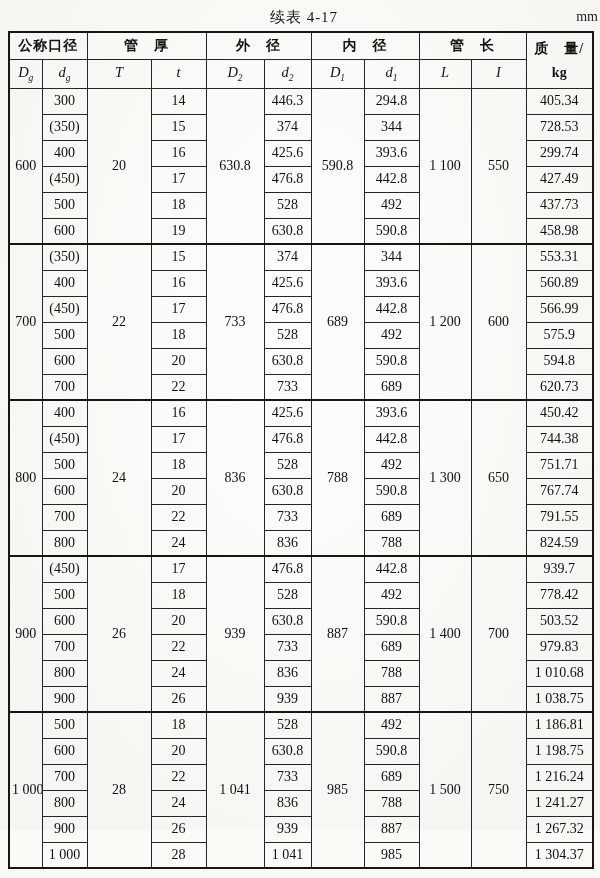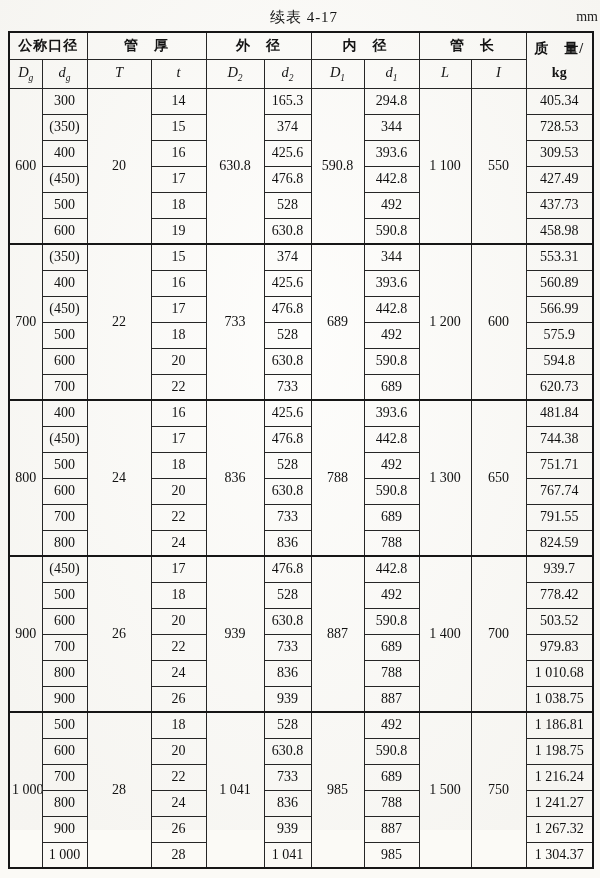--- a/index.html
+++ b/index.html
@@ -125,40 +125,40 @@
         <th class="sym"><i>I</i><sub></sub></th>
       </tr>
     </thead>
     <tbody>
         <tr>
           <td rowspan="6">600</td>
           <td>300</td>
           <td rowspan="6">20</td>
           <td>14</td>
           <td rowspan="6">630.8</td>
-          <td>165.3</td>
+          <td>446.3</td>
           <td rowspan="6">590.8</td>
           <td>294.8</td>
           <td rowspan="6">1 100</td>
           <td rowspan="6">550</td>
           <td>405.34</td>
         </tr>
         <tr>
           <td>(350)</td>
           <td>15</td>
           <td>374</td>
           <td>344</td>
           <td>728.53</td>
         </tr>
         <tr>
           <td>400</td>
           <td>16</td>
           <td>425.6</td>
           <td>393.6</td>
-          <td>309.53</td>
+          <td>299.74</td>
         </tr>
         <tr>
           <td>(450)</td>
           <td>17</td>
           <td>476.8</td>
           <td>442.8</td>
           <td>427.49</td>
         </tr>
         <tr>
           <td>500</td>
@@ -226,21 +226,21 @@
           <td rowspan="6">800</td>
           <td>400</td>
           <td rowspan="6">24</td>
           <td>16</td>
           <td rowspan="6">836</td>
           <td>425.6</td>
           <td rowspan="6">788</td>
           <td>393.6</td>
           <td rowspan="6">1 300</td>
           <td rowspan="6">650</td>
-          <td>481.84</td>
+          <td>450.42</td>
         </tr>
         <tr>
           <td>(450)</td>
           <td>17</td>
           <td>476.8</td>
           <td>442.8</td>
           <td>744.38</td>
         </tr>
         <tr>
           <td>500</td>

